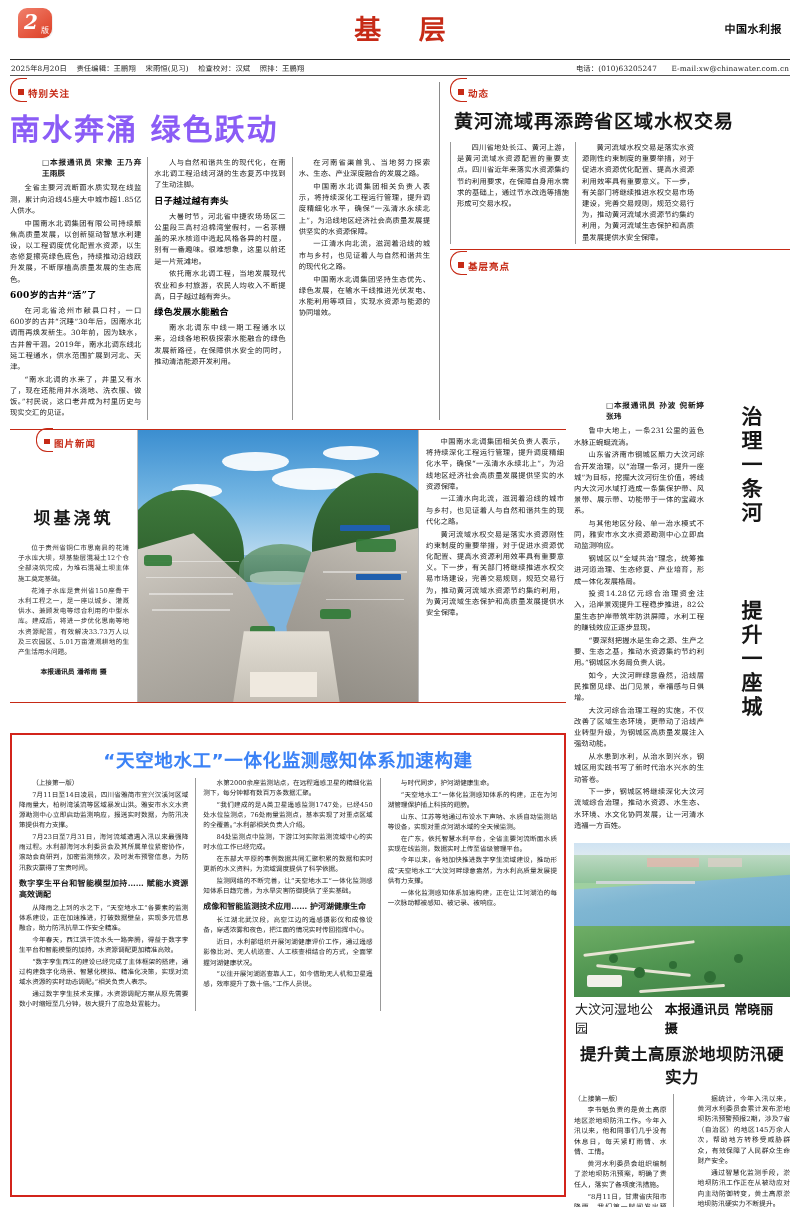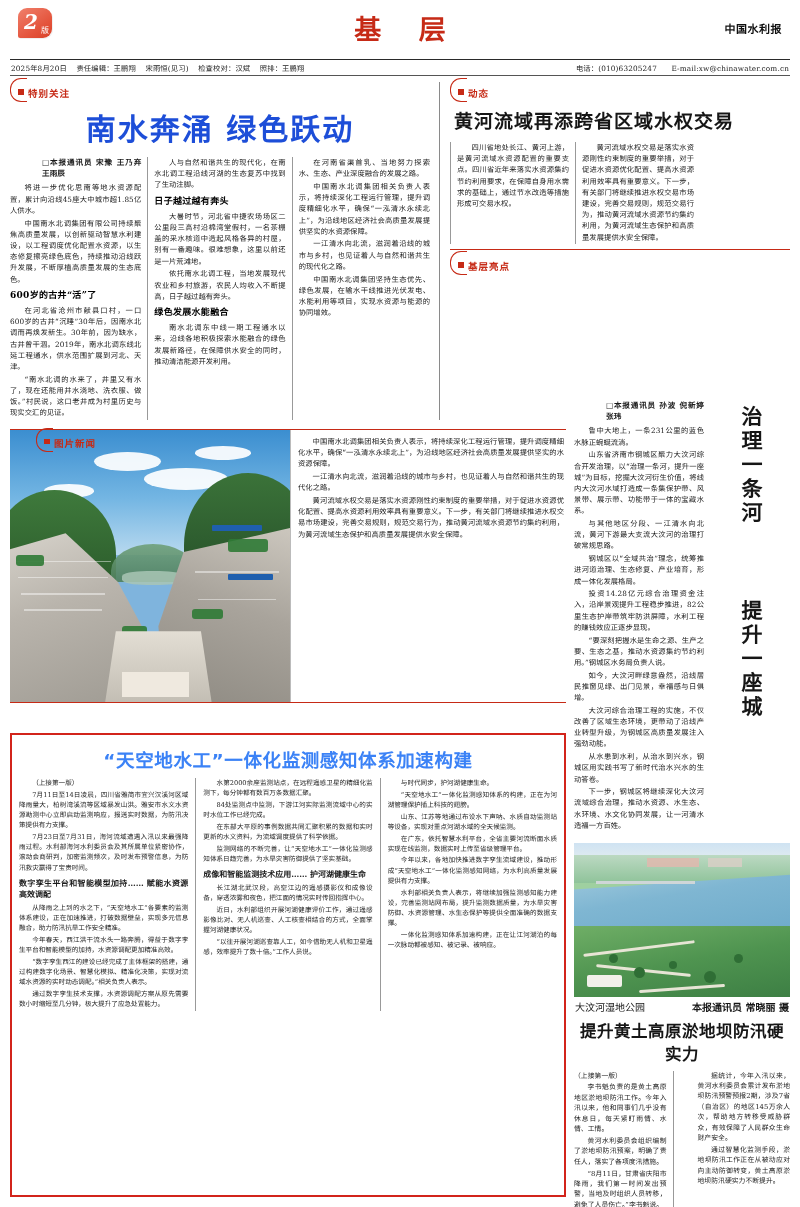--- a/index.html
+++ b/index.html
@@ -130,28 +130,28 @@
     left: 0px;
     top: -4px;
     width: 16px;
     height: 22px;
     border: 1.1px solid #c62a16;
     border-right: none;
     border-radius: 11px 0 0 11px;
   }
 
   .headline-main {
-    text-align: center;
+    text-align: left;
     font-size: 30px;
     font-weight: bold;
     letter-spacing: 2px;
     line-height: 40px;
     font-family: "DejaVu Sans", "Liberation Sans", sans-serif;
     margin: 8px 0 7px 0;
-    color: #1d4ed8;
+    color: #8b5cf6;
   }
   .byline {
     font-size: 7.6px;
     font-weight: bold;
     padding-bottom: 3px;
     margin-left: 32px;
   }
 
   
   .cols { display: flex; }
@@ -349,21 +349,21 @@
     font-weight: bold;
     letter-spacing: 3px;
     line-height: 30px;
     font-family: "DejaVu Serif", "Liberation Serif", serif;
     height: 180px;
   }
   .photo-frame { width: 100%; overflow: hidden; position: relative; }
   .photo-credit {
     display: flex;
     justify-content: space-between;
-    font-size: 10px;
+    font-size: 13px;
     font-weight: bold;
     padding: 2px 1px 3px 1px;
   }
   .photo-credit .cap { font-weight: normal; }
   .headline-bottom {
     font-size: 16.5px;
     font-weight: bold;
     letter-spacing: 0.5px;
     line-height: 23px;
     text-align: center;
@@ -406,21 +406,21 @@
 
     <div class="top-left">
       <div class="sec-label-wrap">
         <span class="sec-label">特别关注</span>
       </div>
       <div class="headline-main">南水奔涌 绿色跃动</div>
 
       <div class="cols">
         <div class="col" style="width:134px; padding-right:6px;">
           <div class="byline">□本报通讯员 宋豫 王乃弃 王雨辰</div>
-          <p>将进一步优化思南等地水资源配置，累计向沿线45座大中城市超1.85亿人供水。</p>
+          <p>全省主要河流断面水质实现在线监测，累计向沿线45座大中城市超1.85亿人供水。</p>
           <p>中国南水北调集团有限公司持续聚焦高质量发展，以创新驱动智慧水利建设，以工程调度优化配置水资源，以生态修复擦亮绿色底色，持续推动沿线跃升发展，不断厚植高质量发展的生态底色。</p>
           <div class="subhead">600岁的古井“活”了</div>
           <p>在河北省沧州市献县口村，一口600岁的古井“沉睡”30年后，因南水北调而再焕发新生。30年前，因为缺水，古井曾干涸。2019年，南水北调东线北延工程通水，供水范围扩展到河北、天津。</p>
           <p>“南水北调的水来了，井里又有水了，现在还能用井水浇地、洗衣服、做饭。”村民说，这口老井成为村里历史与现实交汇的见证。</p>
         </div>
         <div class="col vrule" style="width:134px; padding:0 6px;">
           <p>人与自然和谐共生的现代化，在南水北调工程沿线河湖的生态复苏中找到了生动注脚。</p>
           <div class="subhead">日子越过越有奔头</div>
           <p>大暑时节，河北省中捷农场场区二公里段三高村沿棉湾堂假村，一名茶棚盖的采水核道中造起风格各异的村屋，别有一番趣味。很难想象，这里以前还是一片荒滩地。</p>
           <p>依托南水北调工程，当地发展现代农业和乡村旅游，农民人均收入不断提高，日子越过越有奔头。</p>
@@ -457,20 +457,28 @@
         <span class="sec-label">基层亮点</span>
       </div>
     </div>
   </div>
 
   <div class="photo-news" style="width:556px; margin-top:9px;">
     <div class="pn-label-float sec-label-wrap" style="width:110px;">
       <span class="sec-label">图片新闻</span>
     </div>
     <div class="photo-news-inner" style="height:272px;">
+      <div class="pn-left">
+        <div class="pn-title">坝基浇筑</div>
+        <div class="pn-caption">
+          <p>位于贵州省铜仁市思南县的花滩子水库大坝，坝基垫层混凝土12个仓全部浇筑完成，为堆石混凝土坝主体施工奠定基础。</p>
+          <p>花滩子水库是贵州省150座骨干水利工程之一，是一座以城乡、灌溉供水、兼顾发电等综合利用的中型水库。建成后，将进一步优化思南等地水资源配置，有效解决33.73万人以及三农园区、5.01万亩灌溉耕地的生产生活用水问题。</p>
+        </div>
+        <div class="pn-credit">本报通讯员 潘希南 摄</div>
+      </div>
 
       <div class="pn-photo">
         <div class="photo-dam">
           <div class="sky"></div>
           <div class="cloud" style="left:30%; top:8%; width:24%; height:7%;"></div>
           <div class="cloud" style="left:48%; top:14%; width:30%; height:8%;"></div>
           <div class="cloud" style="left:12%; top:20%; width:18%; height:5%;"></div>
           <div class="cloud" style="left:66%; top:6%; width:20%; height:5%;"></div>
 
           <div class="hill" style="left:-6%; top:22%; width:44%; height:34%; background:linear-gradient(180deg,#3f7a3c,#2c5d2c);"></div>
@@ -521,50 +529,50 @@
         <div class="subhead2">数字孪生平台和智能模型加持……
 赋能水资源高效调配</div>
         <p>从降雨之上到的水之下，“天空地水工”各要素的监测体系建设，正在加速推进，打破数据壁垒，实现多元信息融合，助力防汛抗旱工作安全精准。</p>
         <p>今年春天，西江洪干流水头一路奔腾，得益于数字孪生平台和智能模型的加持，水资源调配更加精准高效。</p>
         <p>“数字孪生西江的建设已经完成了主体框架的搭建，通过构建数字化场景、智慧化模拟、精准化决策，实现对流域水资源的实时动态调配。”相关负责人表示。</p>
         <p>通过数字孪生技术支撑，水资源调配方案从原先需要数小时缩短至几分钟，极大提升了应急处置能力。</p>
       </div>
 
       <div class="redbox-col vrule" style="width:178px; padding:0 7px;">
         <p>水第2000余座监测站点，在远程遥感卫星的精细化监测下，每分钟都有数百万条数据汇聚。</p>
+        <p>“我们建成的是A类卫星遥感监测1747处，已经450处水位监测点，76处雨量监测点，基本实现了对重点区域的全覆盖。”水利部相关负责人介绍。</p>
         <p>84处监测点中监测，下游江河实际监测流域中心的实时水位工作已经完成。</p>
         <p>在东部大平原的事例数据共同汇聚积累的数据和实时更新的水文资料，为流域调度提供了科学依据。</p>
         <p>监测网络的不断完善，让“天空地水工”一体化监测感知体系日趋完善，为水旱灾害防御提供了坚实基础。</p>
         <div class="subhead2">成像和智能监测技术应用……
 护河湖健康生命</div>
         <p>长江湖北武汉段，高空江边的遥感摄影仪和成像设备，穿透浓雾和夜色，把江面的情况实时传回指挥中心。</p>
         <p>近日，水利部组织开展河湖健康评价工作，通过遥感影像比对、无人机巡查、人工核查相结合的方式，全面掌握河湖健康状况。</p>
         <p>“以往开展河湖巡查靠人工，如今借助无人机和卫星遥感，效率提升了数十倍。”工作人员说。</p>
       </div>
 
       <div class="redbox-col vrule" style="width:178px; padding-left:7px;">
         <p>与时代同步，护河湖健康生命。</p>
         <p>“天空地水工”一体化监测感知体系的构建，正在为河湖管理保护插上科技的翅膀。</p>
         <p>山东、江苏等地通过布设水下声呐、水质自动监测站等设备，实现对重点河湖水域的全天候监测。</p>
         <p>在广东，依托智慧水利平台，全省主要河流断面水质实现在线监测，数据实时上传至省级管理平台。</p>
-        <p>今年以来，各地加快推进数字孪生流域建设，推动形成“天空地水工”一体化监测感知网络，为水利高质量发展提供有力支撑。</p>
-        <p>水利部相关负责人表示，将继续加强监测感知能力建设，完善监测站网布局，提升监测数据质量，为水旱灾害防御、水资源管理、水生态保护等提供全面准确的数据支撑。</p>
+        <p>今年以来，各地加快推进数字孪生流域建设，推动形成“天空地水工”大汶河畔绿意盎然，为水利高质量发展提供有力支撑。</p>
         <p>一体化监测感知体系加速构建，正在让江河湖泊的每一次脉动都被感知、被记录、被响应。</p>
       </div>
     </div>
   </div>
 
   <div class="right-bottom">
 
     <div style="display:flex;">
       <div class="col" style="width:130px; padding-right:6px;">
         <div class="byline">□本报通讯员 孙波 倪新婷 张玮</div>
         <p>鲁中大地上，一条231公里的蓝色水脉正蜿蜒流淌。</p>
         <p>山东省济南市钢城区聚力大汶河综合开发治理，以“治理一条河，提升一座城”为目标，挖掘大汶河衍生价值，将线内大汶河水域打造成一条集保护带、风景带、展示带、功能带于一体的宝藏水系。</p>
-        <p>与其他地区分段、一江清水向北流，黄河下游最大支流大汶河的治理打破常规思路。</p>
+        <p>与其他地区分段、单一治水模式不同，雅安市水文水资源勘测中心立即启动监测响应。</p>
         <p>钢城区以“全域共治”理念，统筹推进河道治理、生态修复、产业培育，形成一体化发展格局。</p>
         <p>投资14.28亿元综合治理资金注入，沿岸景观提升工程稳步推进，82公里生态护岸带筑牢防洪屏障，水利工程的赚钱效应正逐步显现。</p>
         <p>“要深刻把握水是生命之源、生产之要、生态之基，推动水资源集约节约利用。”钢城区水务局负责人说。</p>
         <p>如今，大汶河畔绿意盎然，沿线居民推窗见绿、出门见景，幸福感与日俱增。</p>
         <p>大汶河综合治理工程的实施，不仅改善了区域生态环境，更带动了沿线产业转型升级，为钢城区高质量发展注入强劲动能。</p>
         <p>从水患到水利，从治水到兴水，钢城区用实践书写了新时代治水兴水的生动答卷。</p>
         <p>下一步，钢城区将继续深化大汶河流域综合治理，推动水资源、水生态、水环境、水文化协同发展，让一河清水造福一方百姓。</p>
       </div>
       <div style="width:80px; display:flex; flex-direction:column; align-items:center; padding-top:6px;">
         <div class="vert-headline">治理一条河</div>

